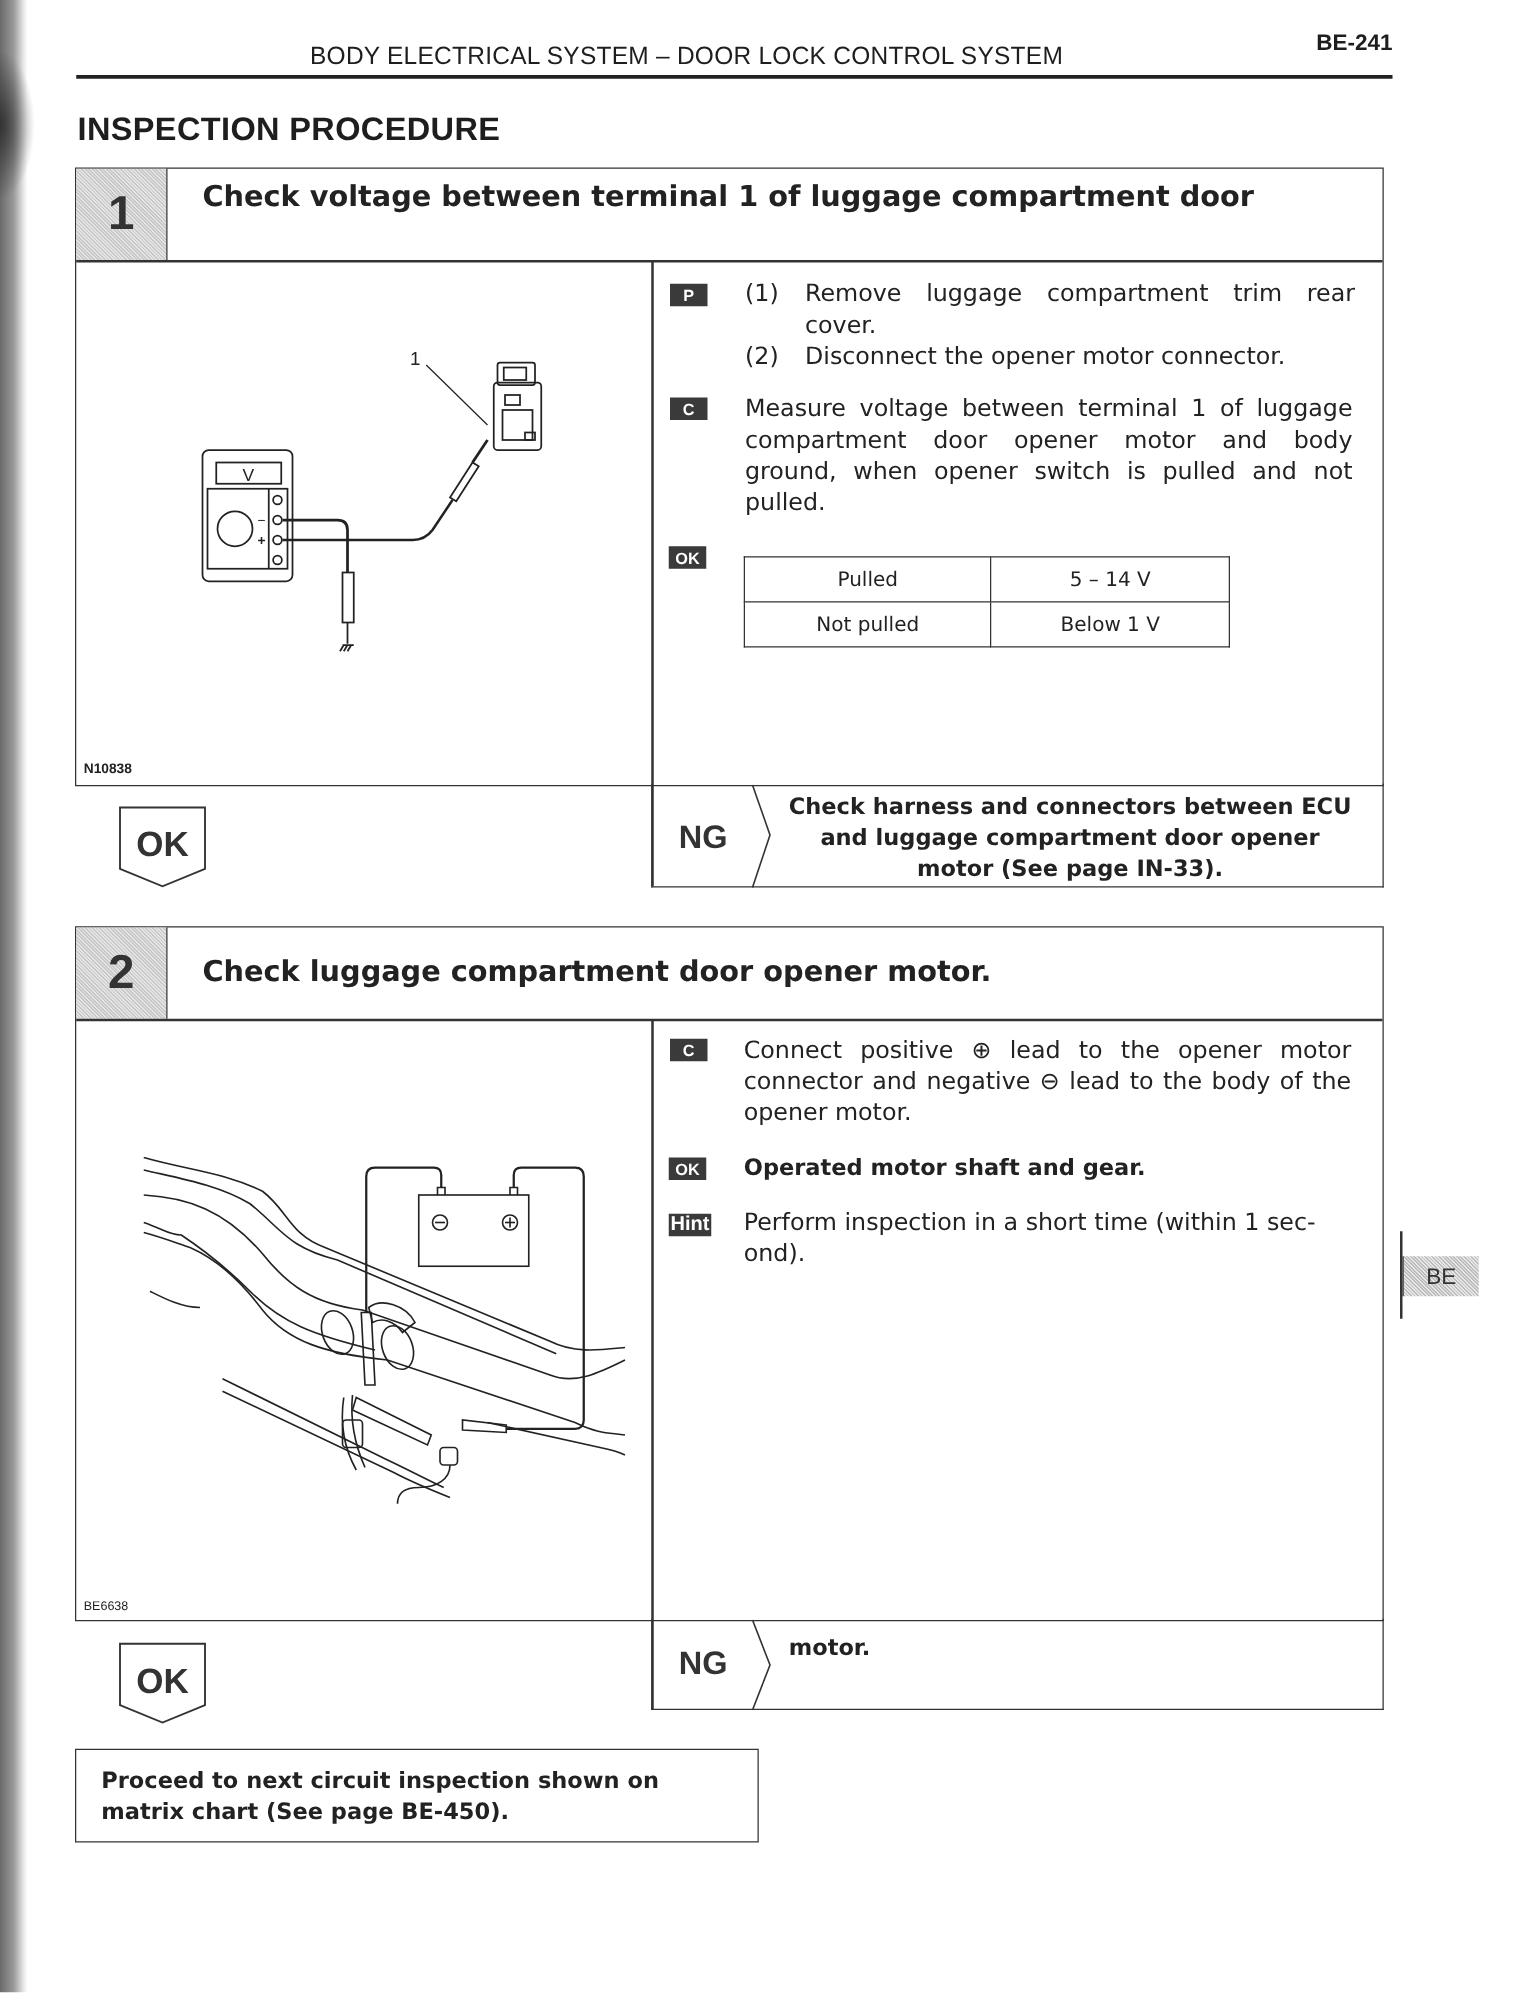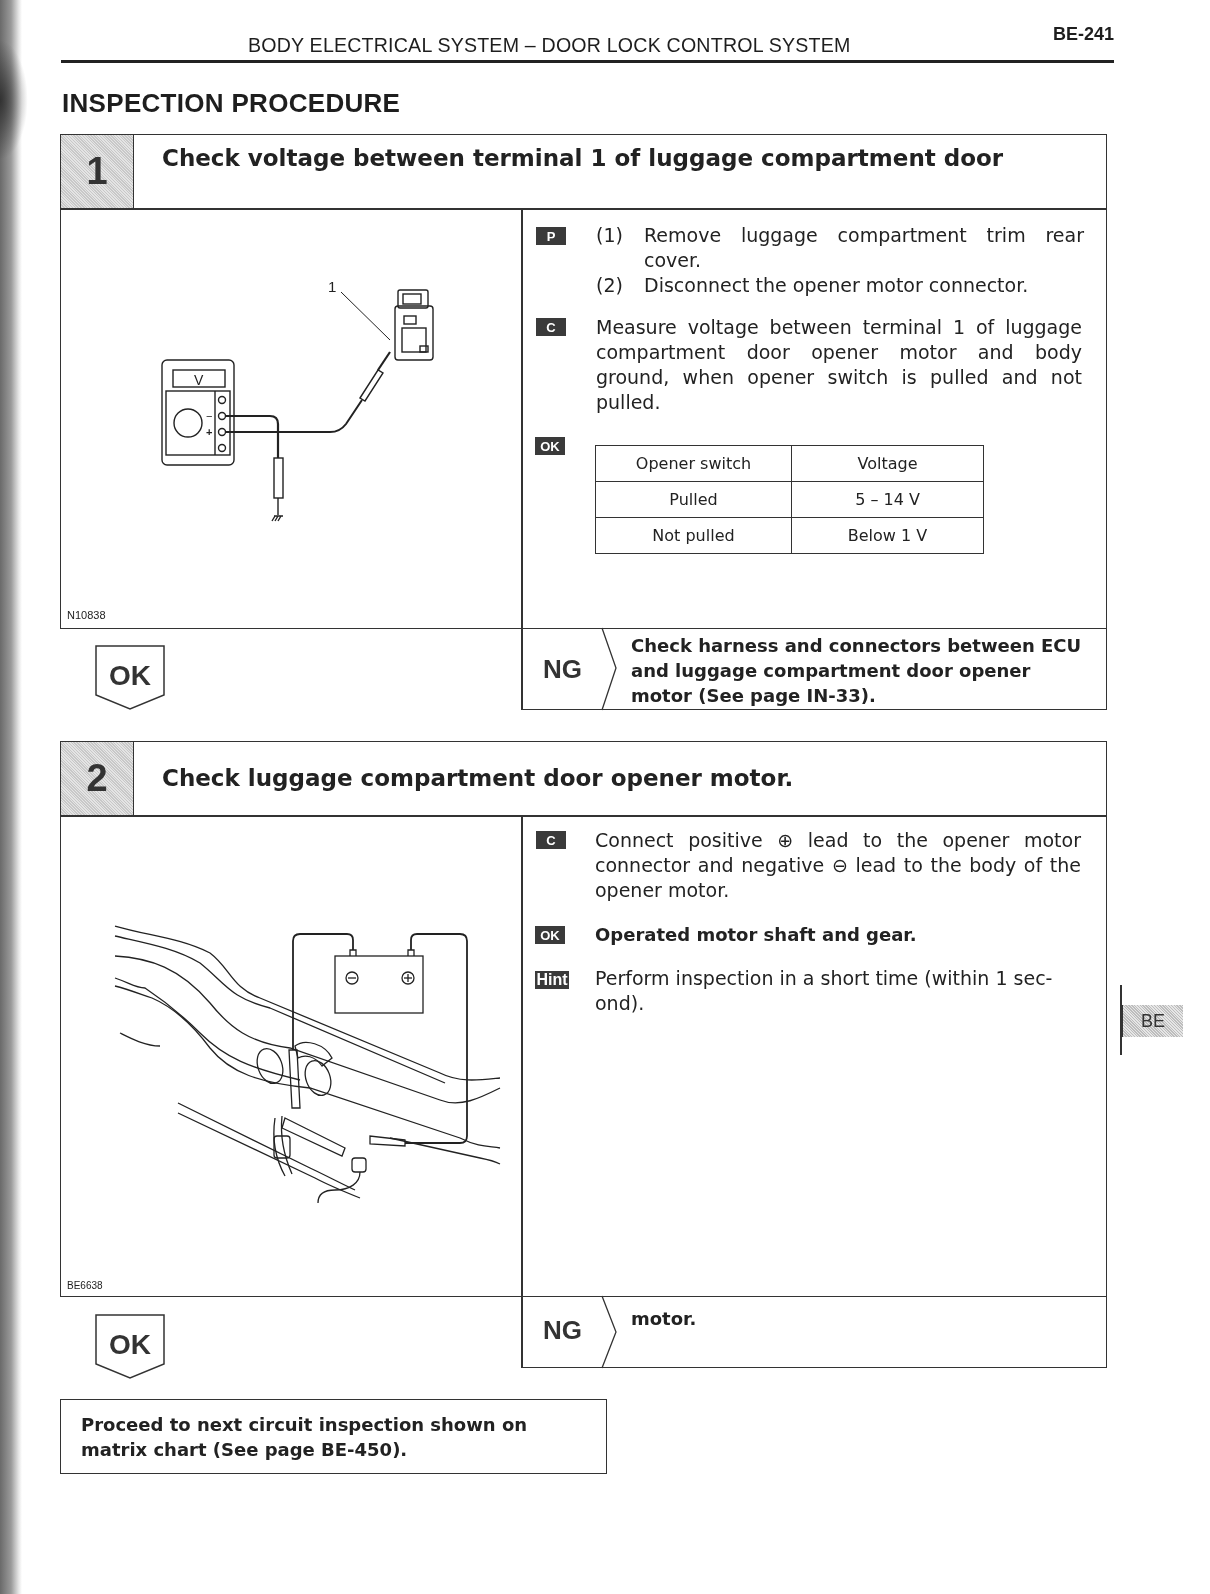--- a/index.html
+++ b/index.html
@@ -110,45 +110,41 @@
     <rect x="342" y="118" width="24" height="24"></rect>
     <rect x="360" y="136" width="8" height="6"></rect>
 
     <line x1="281" y1="82" x2="330" y2="130" stroke-width="1"></line>
   </g>
   <text x="268" y="82" font-size="15" font-family="Liberation Sans, sans-serif" fill="#222">1</text>
   <text x="134" y="175" font-size="14" font-family="Liberation Sans, sans-serif" fill="#222">V</text>
   <text x="146" y="210" font-size="11" font-family="Liberation Sans, sans-serif" fill="#222">−</text>
   <text x="146" y="226" font-size="11" font-weight="bold" font-family="Liberation Sans, sans-serif" fill="#222">+</text>
 </svg>
-<div class="fig-label" style="left:67px;top:609px;">N10838</div>
+<div class="fig-label" style="left:67px;top:609px;font-weight:bold;">N10838</div>
 
 <div class="badge" style="left:536px;top:227px;width:30px;">P</div>
 <div class="para" style="left:596px;top:223px;width:488px;">
   <div class="list-row">
     <span class="list-num">(1)</span>
     <span style="text-align:justify;text-align-last:left;">Remove luggage compartment trim rear cover.</span>
   </div>
   <div class="list-row">
     <span class="list-num">(2)</span>
     <span>Disconnect the opener motor connector.</span>
   </div>
 </div>
 
 <div class="badge" style="left:536px;top:318px;width:30px;">C</div>
 <div class="para" style="left:596px;top:315px;width:486px;">Measure voltage between terminal 1 of luggage compartment door opener motor and body ground, when opener switch is pulled and not pulled.</div>
 
 <div class="badge" style="left:535px;top:437px;width:30px;">OK</div>
 
 <table class="spec" style="left:595px;top:445px;width:389px;">
   <tbody>
-      <tr>
-    <td style="width:195px;">Opener switch</td>
-    <td>Voltage</td>
-  </tr>
   <tr>
     <td>Pulled</td>
     <td>5 – 14 V</td>
   </tr>
   <tr>
     <td>Not pulled</td>
     <td>Below 1 V</td>
   </tr>
 </tbody>
   </table>
@@ -156,21 +152,21 @@
 <svg class="ok-arrow" style="left:95px;top:645px;" width="70" height="66" viewBox="0 0 70 66">
   <path d="M1 1 H69 V50 L35 64 L1 50 Z" fill="#fff" stroke="#333" stroke-width="1.5"></path>
 </svg>
 <div class="ok-text" style="left:95px;top:650px;width:70px;height:52px;">OK</div>
 
 <div class="ng-box" style="left:521px;top:627px;width:584px;height:82px;"></div>
 <svg style="left:600px;top:628px;" width="20" height="82" viewBox="0 0 20 82">
   <path d="M2 0 L16 40 L2 82" fill="none" stroke="#333" stroke-width="1.3"></path>
 </svg>
 <div class="ng-label" style="left:543px;top:654px;">NG</div>
-<div class="ng-text" style="left:631px;top:633px;">
+<div class="ng-text" style="left:631px;top:633px;text-align:center;">
   <div>Check harness and connectors between ECU</div>
   <div>and luggage compartment door opener</div>
   <div>motor (See page IN-33).</div>
 </div>
 
 <div class="step-box" style="left:60px;top:741px;width:1045px;height:554px;"></div>
 <div class="step-num" style="left:61px;top:742px;width:72px;height:73px;">2</div>
 <div class="step-title" style="left:162px;top:764px;">Check luggage compartment door opener motor.</div>
 <div class="hline" style="left:61px;top:815px;width:1045px;"></div>
 <div class="vline" style="left:521px;top:816px;height:552px;"></div>

